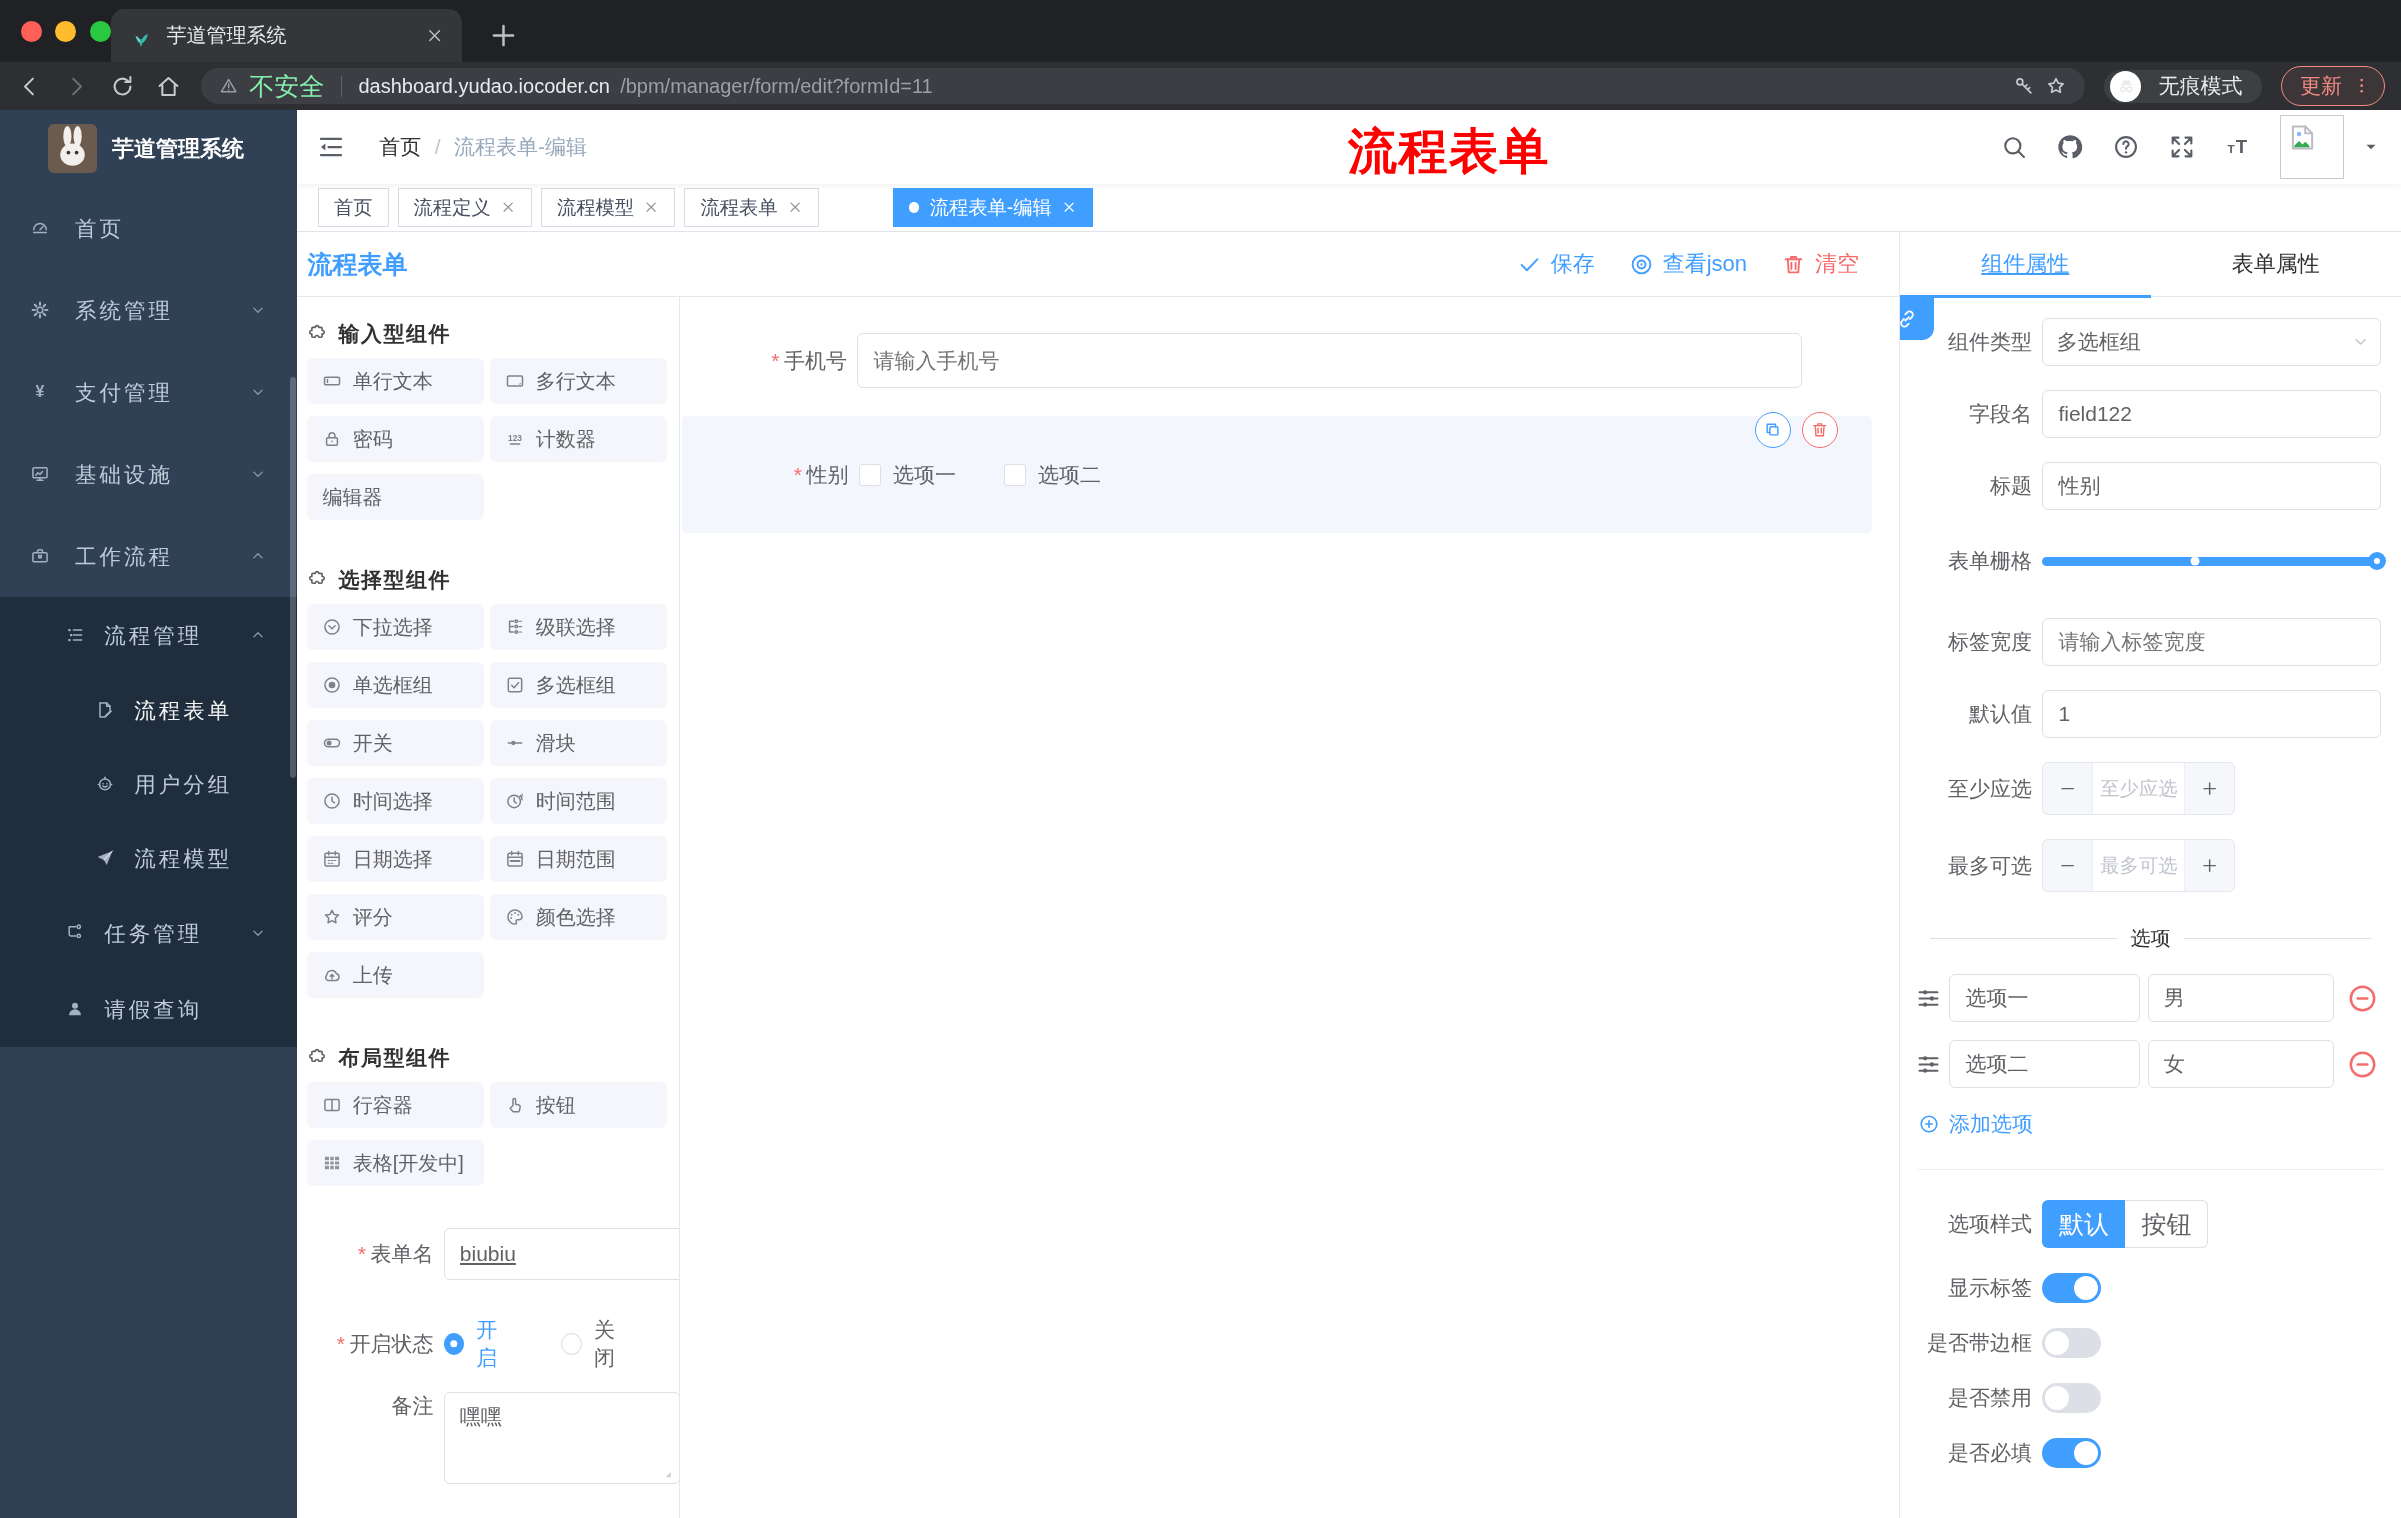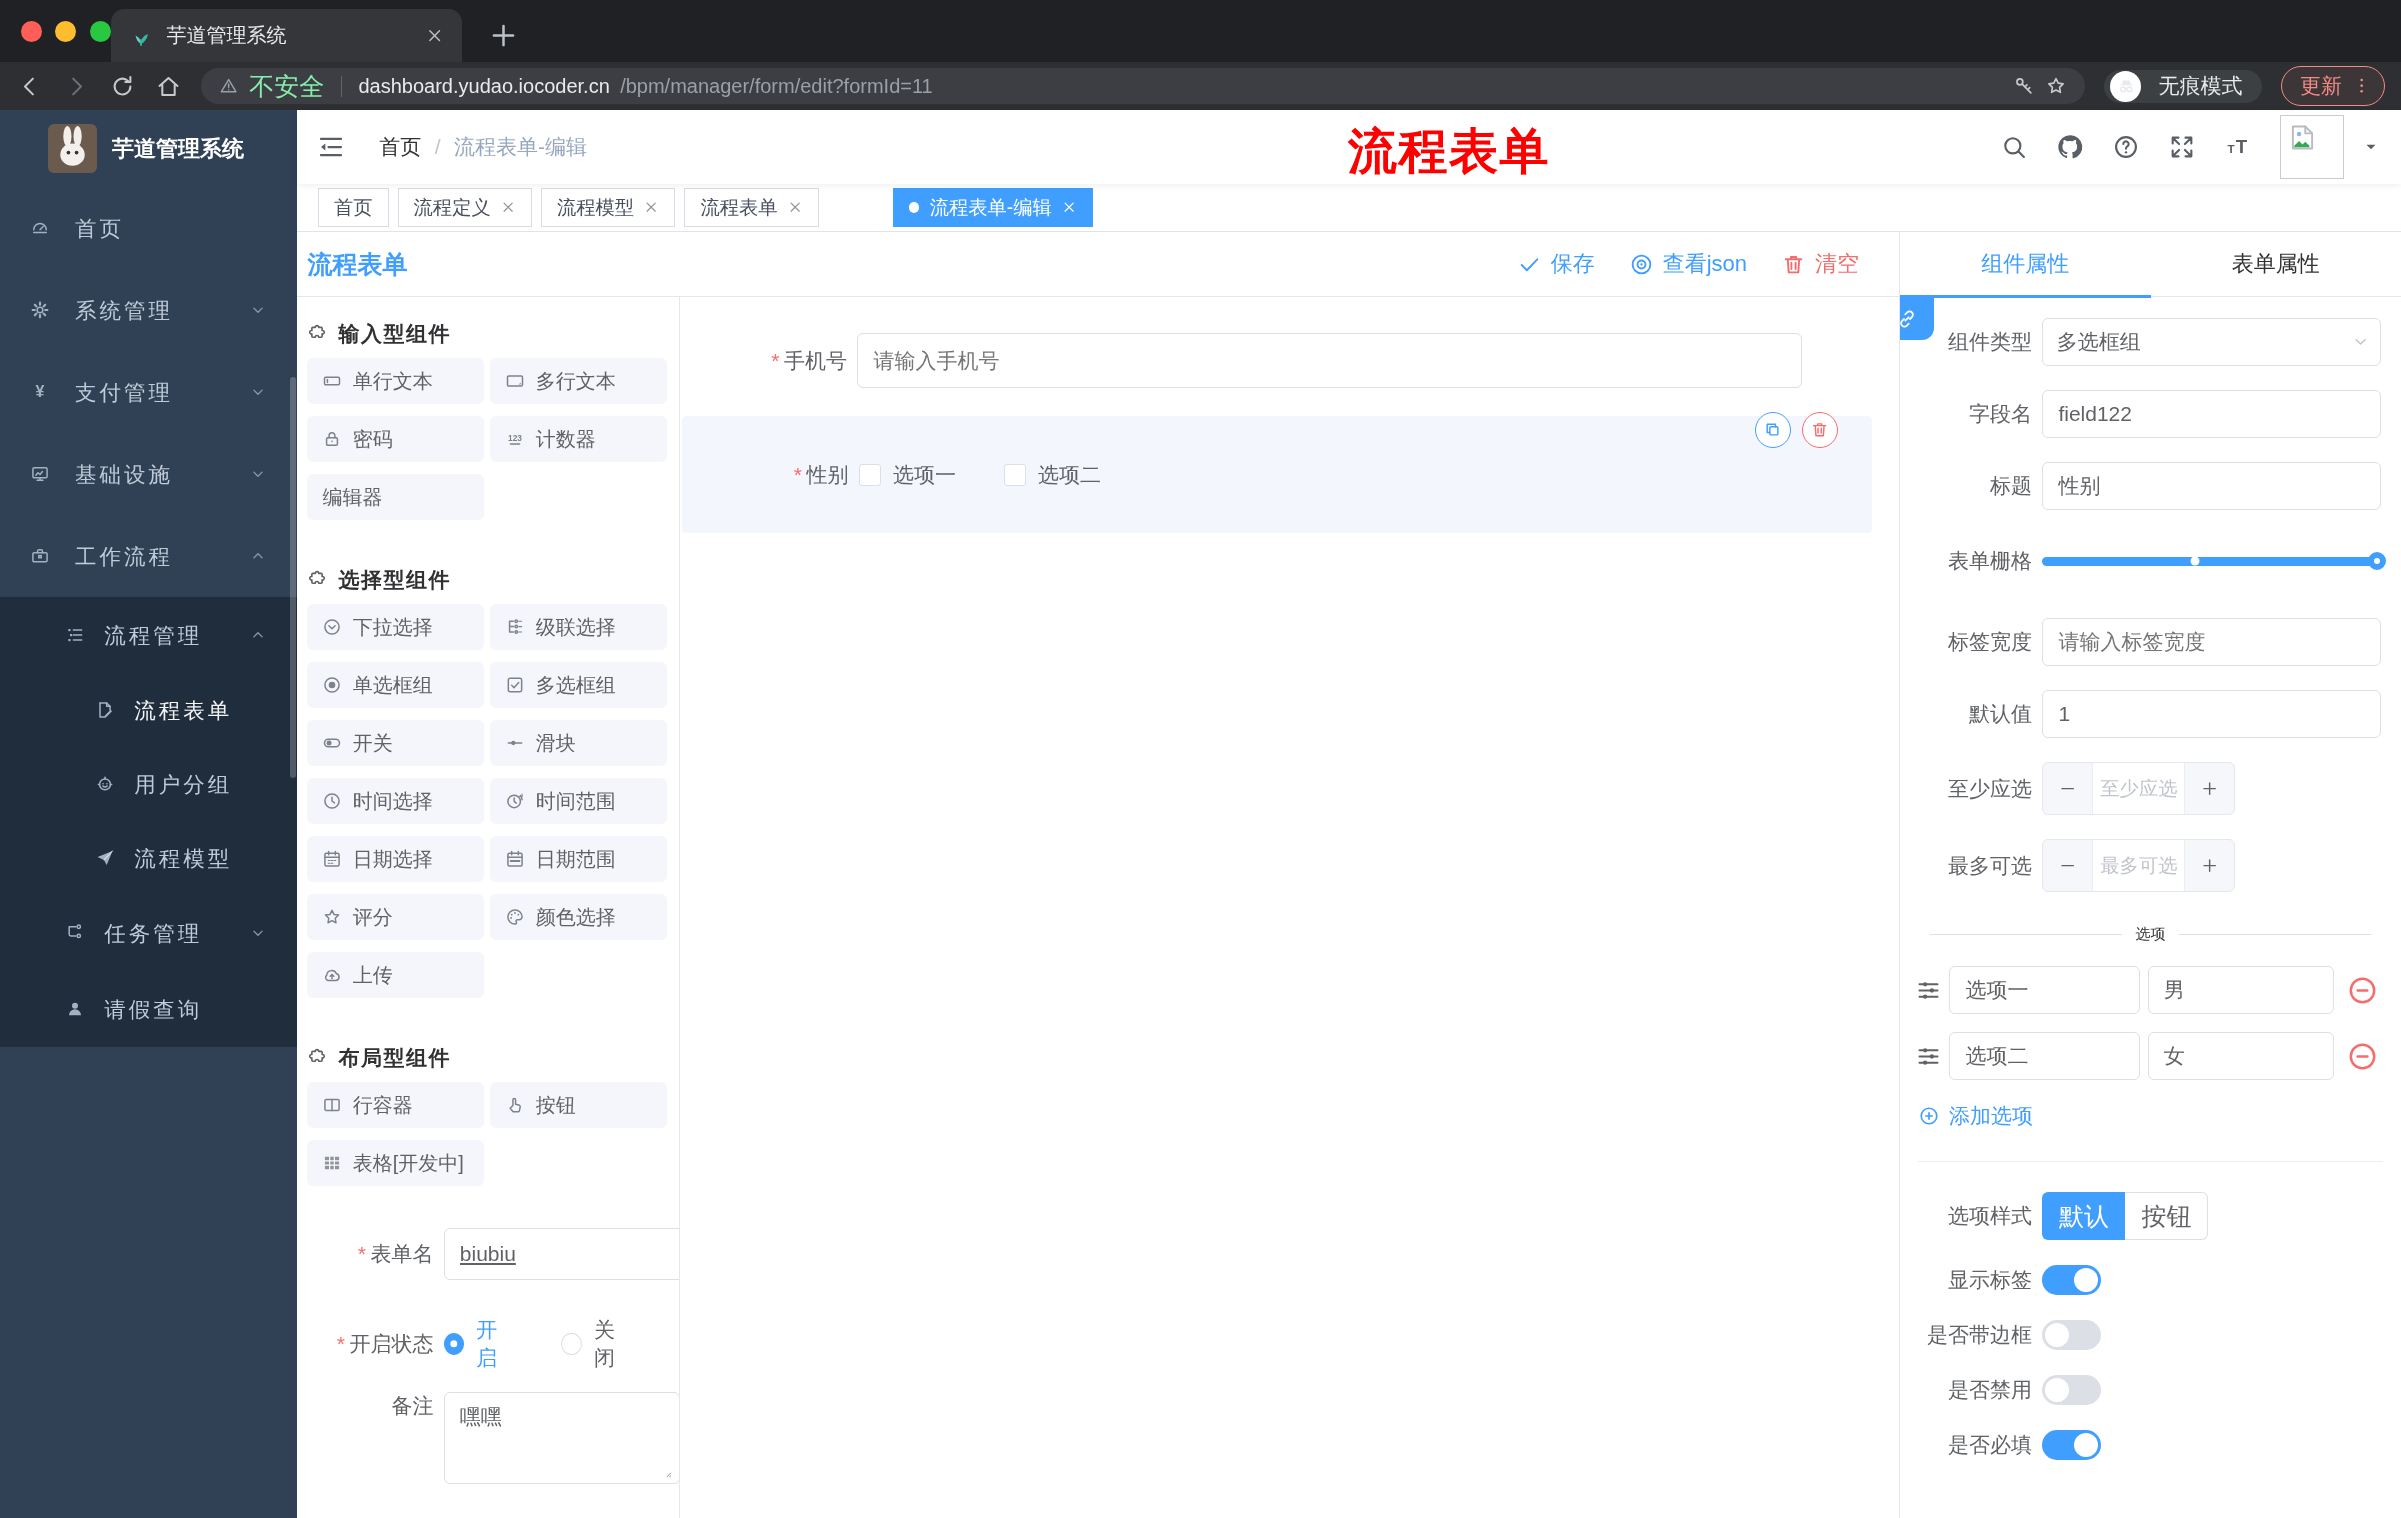--- a/index.html
+++ b/index.html
@@ -123,41 +123,41 @@
   .c-tool.copy{border-color:var(--accent);color:var(--accent);}
   .c-tool.del{border-color:var(--danger);color:var(--danger);}
   .cb-item{display:inline-flex;align-items:center;gap:12px;margin-right:48px;}
   .cb-box{width:22px;height:22px;border:1.5px solid #dcdfe6;border-radius:3px;background:#fff;}
   .cb-item span{font-size:21px;color:#606266;}
 
   
   .rightpanel{width:502px;border-left:1.5px solid #e4e7ed;background:#fff;display:flex;flex-direction:column;flex:none;}
   .ptabs{height:65px;position:relative;display:flex;flex:none;border-bottom:1.5px solid #e4e7ed;}
   .ptab{flex:1;display:flex;align-items:center;justify-content:center;font-size:22px;color:#303133;cursor:pointer;}
-  .ptab.active{color:var(--accent);}
+  .ptab.active{color:var(--accent);text-decoration:underline;}
   .ptab-line{position:absolute;left:0;bottom:-1.5px;width:50%;height:3px;background:var(--accent);}
   .pbody{flex:1;position:relative;overflow:hidden;}
   .link-badge{position:absolute;left:-19.3px;top:0;width:53px;height:43px;background:var(--accent);border-radius:0 0 12px 6px;display:flex;align-items:center;justify-content:center;color:#fff;z-index:3;}
   .link-badge i{width:24px;height:24px;}
   .prow{display:flex;align-items:center;margin-top:24px;}
   .prow .p-label{width:132px;text-align:right;font-size:21px;color:#606266;flex:none;margin-right:10.4px;white-space:nowrap;}
   .pctl{width:339px;height:48px;border:1.5px solid #dcdfe6;border-radius:6px;display:flex;align-items:center;padding:0 13.4px;font-size:21px;color:#606266;background:#fff;position:relative;}
   .pctl .sel-chev{position:absolute;right:10.4px;width:19.3px;height:19.3px;color:#c0c4cc;}
   .prow.first{margin-top:21px;}
   .slider{width:339px;height:48px;display:flex;align-items:center;position:relative;}
   .sl-track{width:100%;height:9px;border-radius:4.5px;background:var(--accent);position:relative;}
   .sl-stop{position:absolute;left:45%;top:50%;transform:translate(-50%,-50%);width:9px;height:9px;border-radius:50%;background:#fff;}
   .sl-handle{position:absolute;right:-4.5px;top:50%;transform:translate(0,-50%);width:18px;height:18px;border-radius:50%;background:#fff;border:6.7px solid var(--accent);}
   .stepper{width:193px;height:53px;border:1.5px solid #e4e7ed;border-radius:6px;display:flex;overflow:hidden;background:#f5f7fa;}
   .st-btn{width:49px;display:flex;align-items:center;justify-content:center;color:#606266;flex:none;cursor:pointer;}
   .st-btn i{width:19.3px;height:19.3px;}
   .st-val{flex:1;background:#fff;display:flex;align-items:center;justify-content:center;font-size:19.3px;color:#c0c4cc;border-left:1.5px solid #ebeef5;border-right:1.5px solid #ebeef5;white-space:nowrap;}
   .pdivider{display:flex;align-items:center;margin:33px 30px 0;}
   .pdivider::before,.pdivider::after{content:"";flex:1;height:1.5px;background:#dcdfe6;}
-  .pdivider b{margin:0 13.4px;font-size:15px;color:#303133;}
+  .pdivider b{margin:0 13.4px;font-size:20px;color:#303133;}
   .opt-row{display:flex;align-items:center;margin:18px 0 0 15px;gap:7.4px;}
   .opt-row:first-of-type{margin-top:22px;}
   .drag-ic{width:27px;height:27px;color:#606266;cursor:grab;flex:none;}
   .opt-row input{width:191px;height:48px;}
   .opt-row input.v2{width:186px;}
   .opt-del{width:33px;height:33px;color:var(--danger);margin-left:4.5px;cursor:pointer;flex:none;}
   .add-opt{display:flex;align-items:center;gap:9px;color:var(--accent);margin:22px 0 0 18px;cursor:pointer;}
   .add-opt i{width:22px;height:22px;}
   .add-opt b{font-size:21px;}
   .phr{border:none;border-top:1.5px solid #ebeef5;margin:31px 18px 0;}

